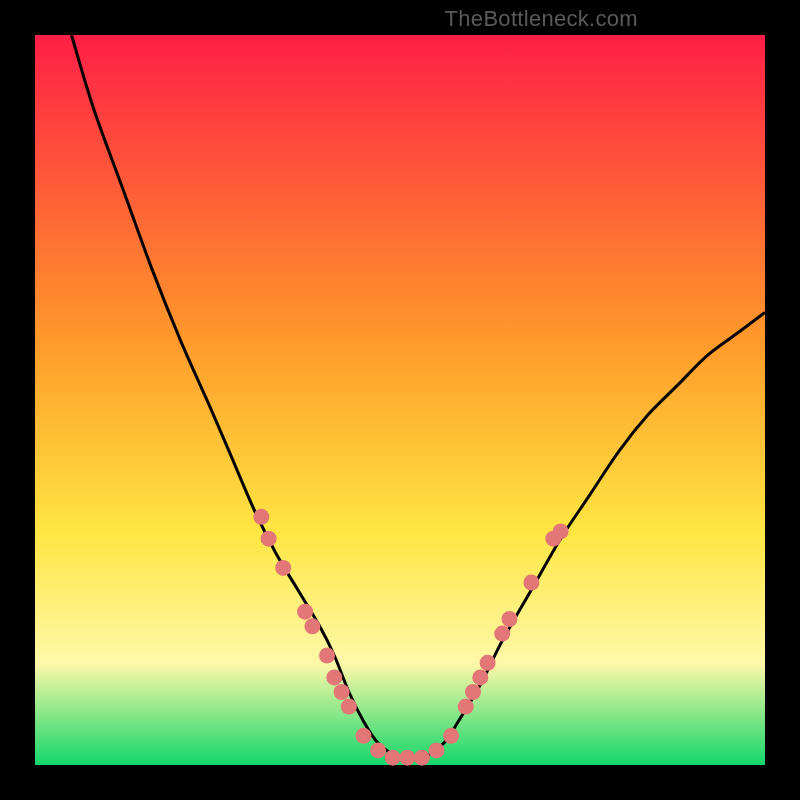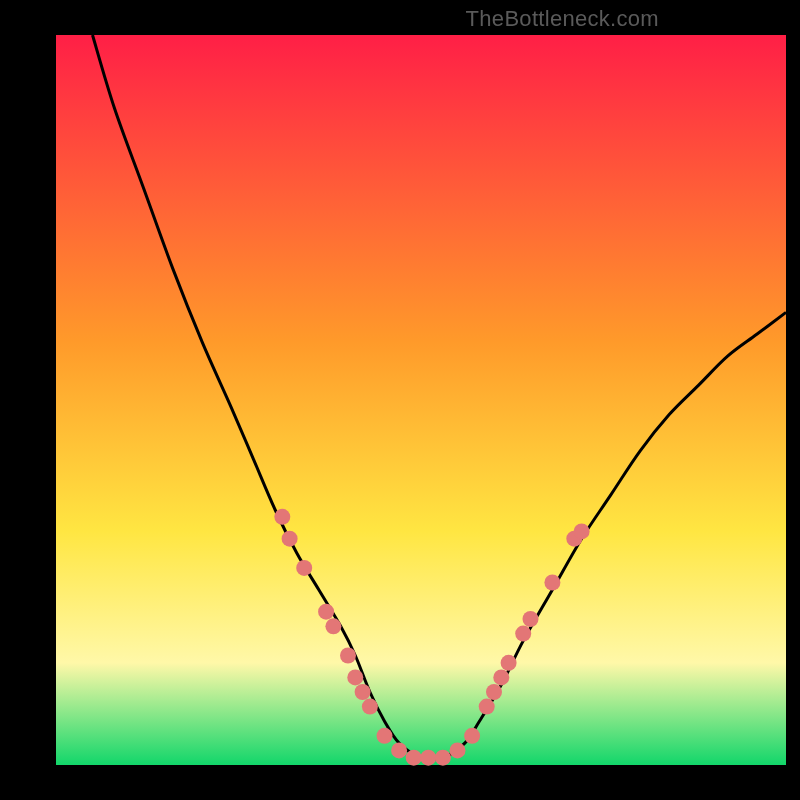--- a/index.html
+++ b/index.html
@@ -9,21 +9,20 @@
     height: 800px;
     background: #000;
     overflow: hidden;
     font-family: Arial, Helvetica, sans-serif;
   }
   .frame {
     position: relative;
     width: 648px;
     height: 800px;
     background: #000;
-    margin-left: 21px;
   }
   .watermark {
     position: absolute;
     top: 6px;
     right: 10px;
     color: #5a5a5a;
     font-size: 22px;
     font-weight: 500;
     letter-spacing: 0.3px;
   }

